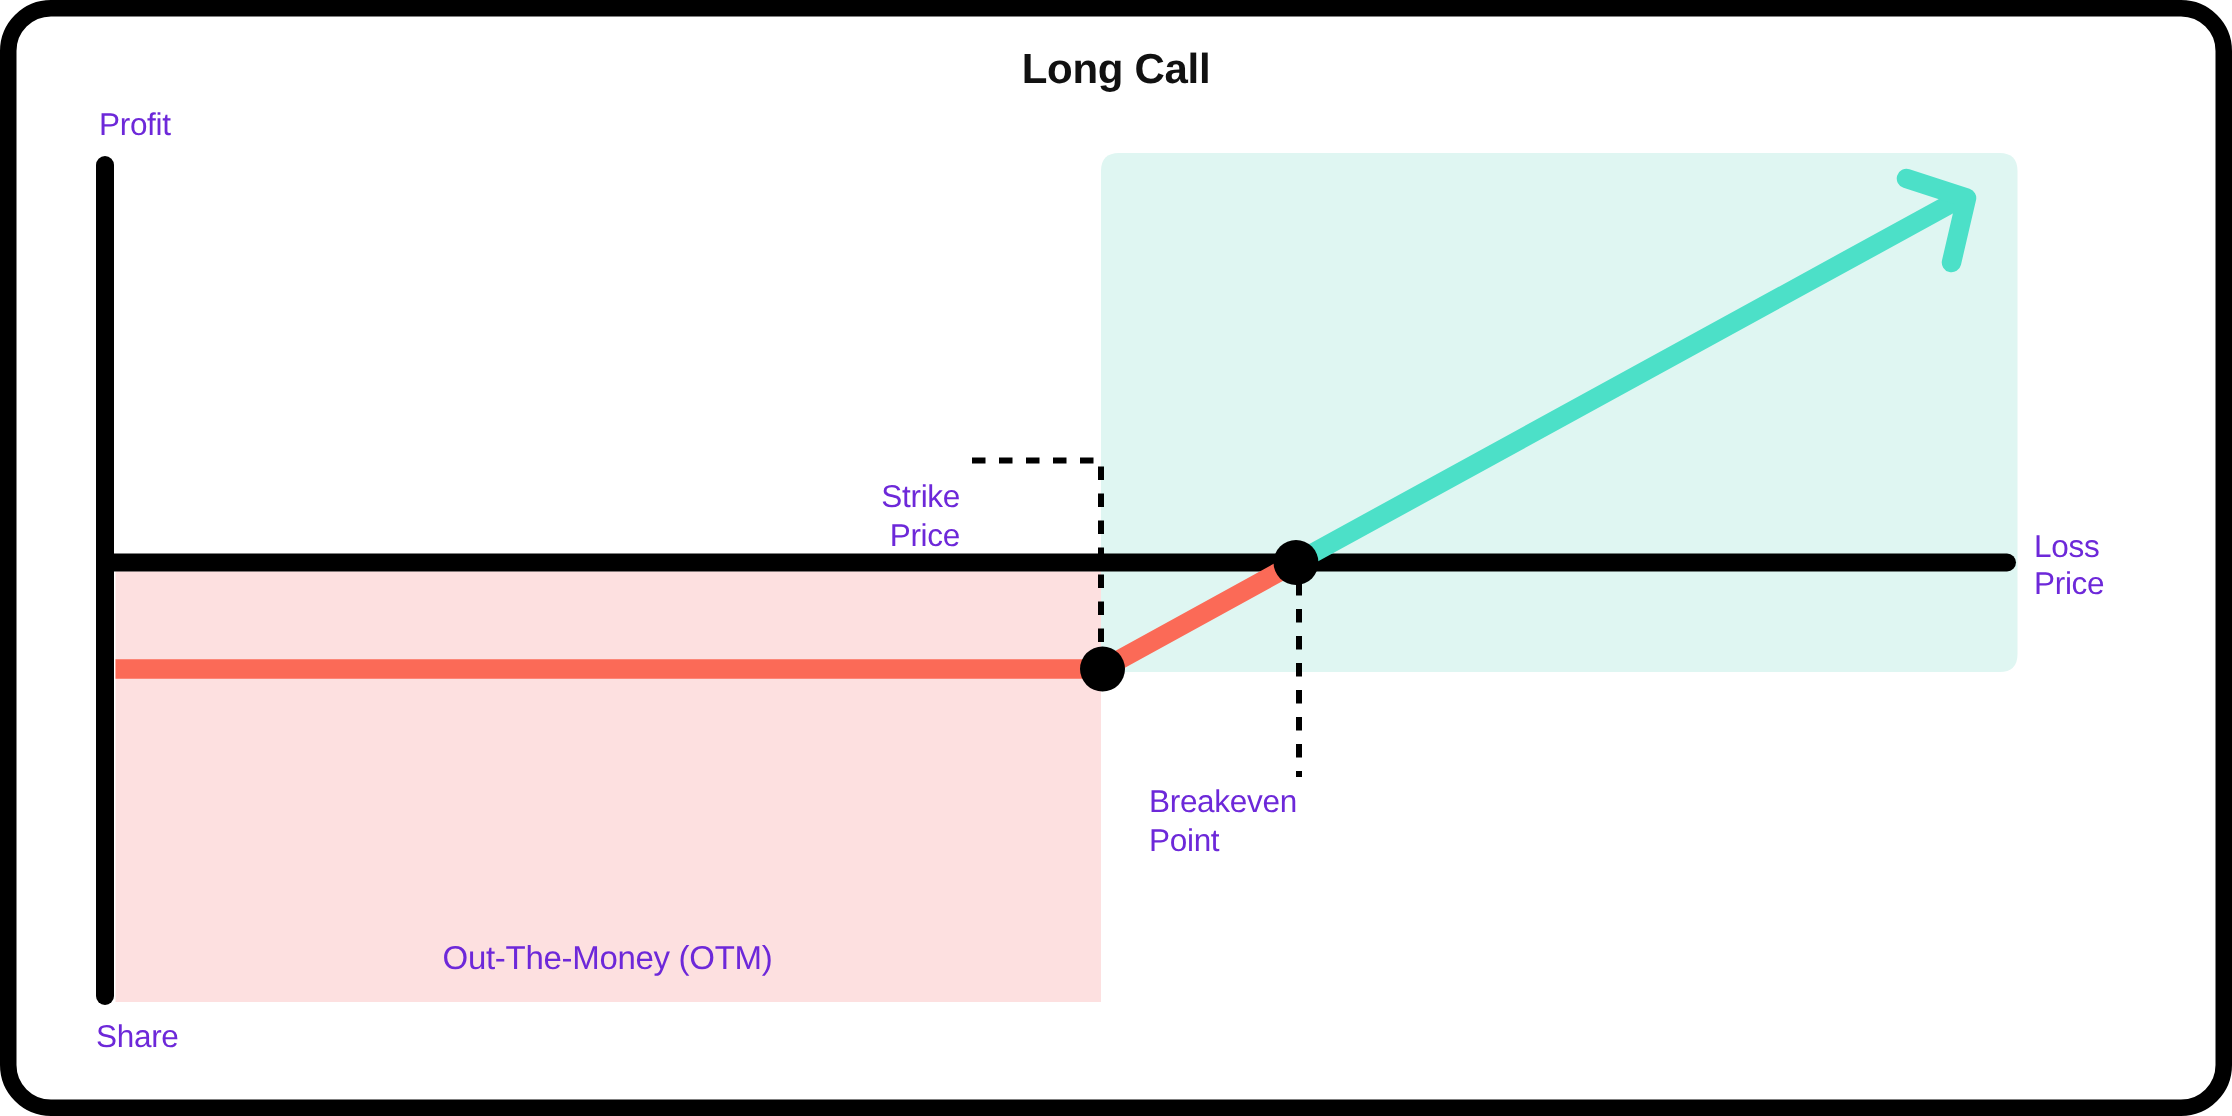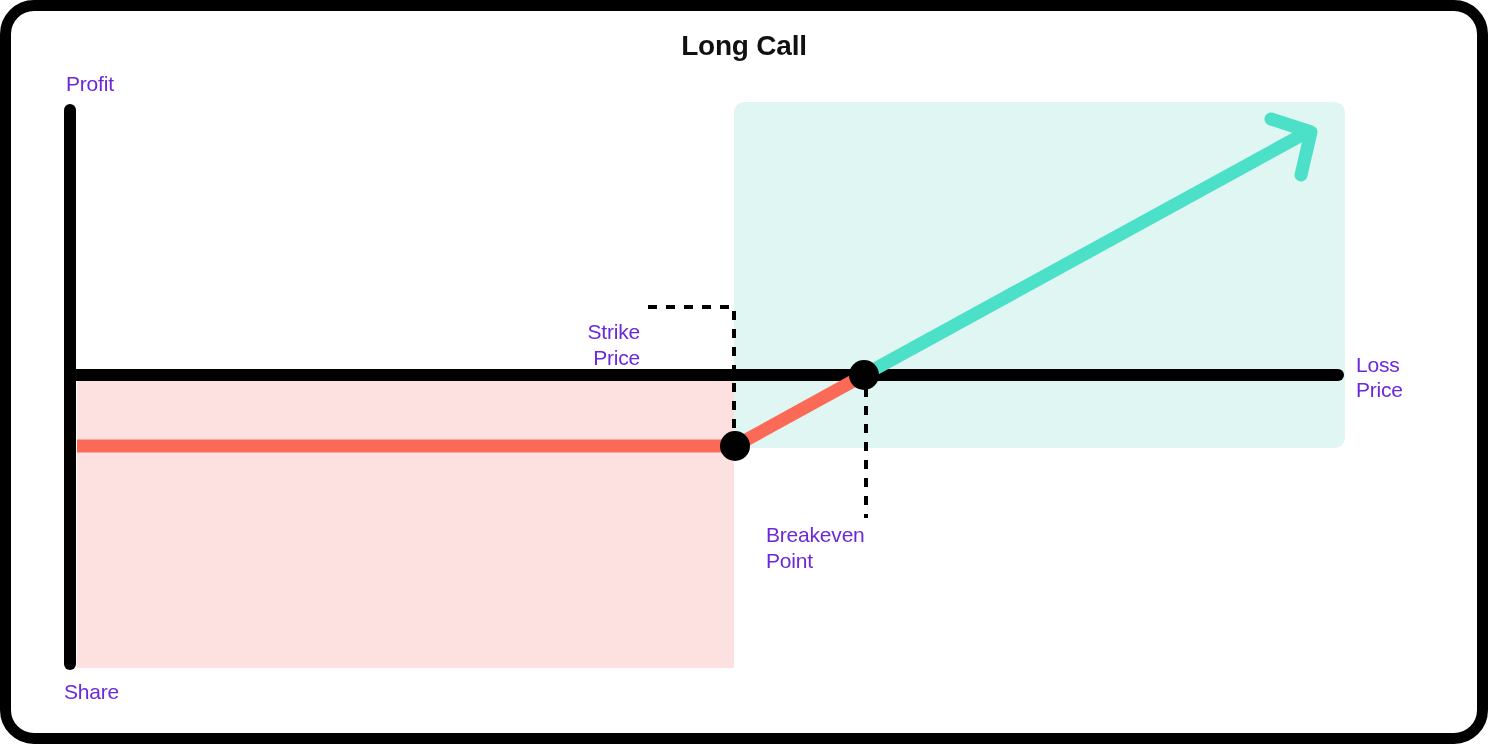--- a/index.html
+++ b/index.html
@@ -136,14 +136,15 @@
 
   <div class="lbl lbl-profit">Profit</div>
   <div class="lbl lbl-loss">Share</div>
   <div class="lbl lbl-share-price">Loss
 Price</div>
 
   <div class="lbl lbl-strike">Strike
 Price</div>
   <div class="lbl lbl-breakeven">Breakeven
 Point</div>
+  <div class="lbl lbl-otm">Out-The-Money (OTM)</div>
 
 </div>
 
 </body></html>

